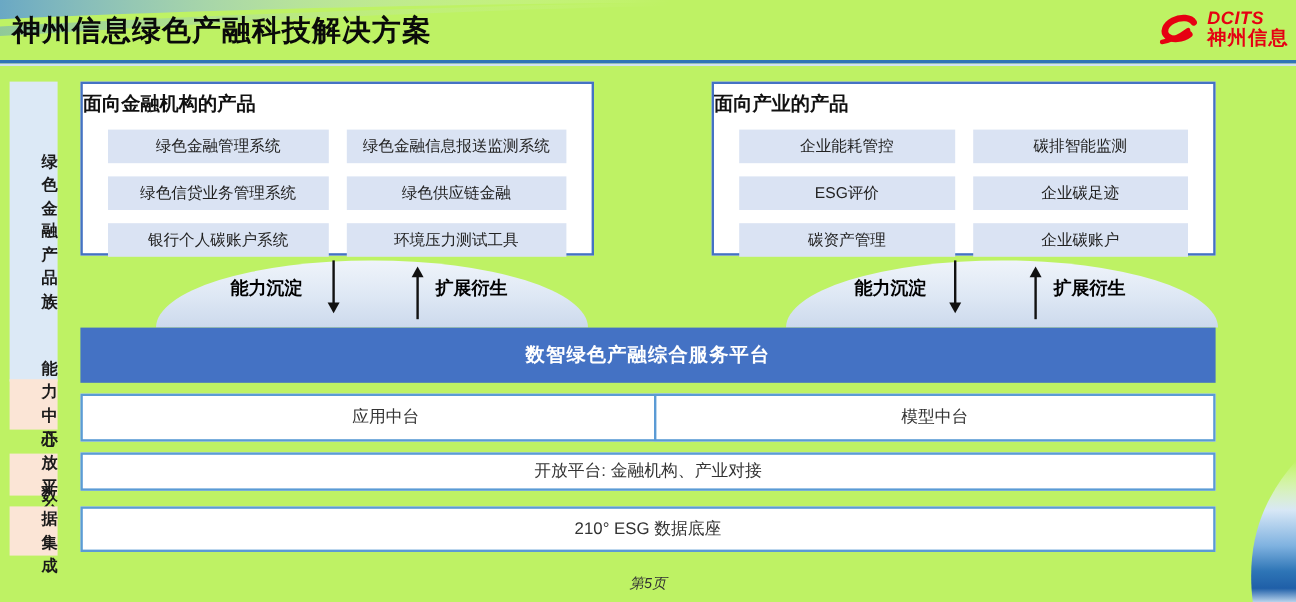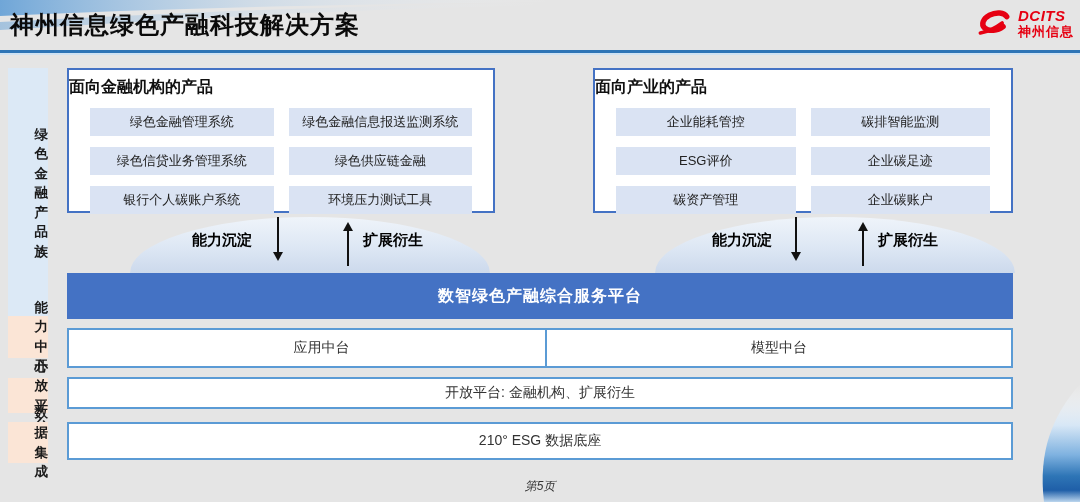--- a/index.html
+++ b/index.html
@@ -1,30 +1,30 @@
 <!DOCTYPE html>
 <html><head>
 <meta charset="utf-8">
 <style>
   * { margin:0; padding:0; box-sizing:border-box; }
   html,body { background:#fff; }
   body { font-family:"Liberation Sans","DejaVu Sans",sans-serif; }
-  .slide{ position:relative; width:1080px; height:502px; background:#e5e5e5; overflow:hidden; }
+  .slide{ position:relative; width:1080px; height:502px; background:#bef264; overflow:hidden; }
 
   
   .deco{ position:absolute; pointer-events:none; }
 
   
   .title{ position:absolute; left:10px; top:9px; font-size:24px; font-weight:bold; color:#0a0a0a; letter-spacing:1px; }
   .title-rule{ position:absolute; left:0; top:50px; width:1080px; height:3px; background:#2e75b6; }
   .title-rule-light{ position:absolute; left:0; top:53px; width:1080px; height:2px; background:#cfe2f3; }
   .logo{ position:absolute; right:6px; top:8px; display:flex; align-items:center; gap:4px; }
   .logo-text{ display:flex; flex-direction:column; line-height:1; }
   .logo-brand{ font-size:15px; font-weight:bold; font-style:italic; color:#e60012; letter-spacing:.5px; }
-  .logo-cn{ font-size:13px; font-weight:bold; color:#e60012; margin-top:2px; letter-spacing:1px; }
+  .logo-cn{ font-size:16px; font-weight:bold; color:#e60012; margin-top:2px; letter-spacing:1px; }
 
   
   .side-cell{ position:absolute; left:8px; width:40px; display:flex; align-items:center; justify-content:center;
               text-align:right; font-weight:bold; font-size:13.5px; color:#1a1a1a; line-height:1.45; white-space:pre-line;padding-left:24px; }
   .side-blue{ background:#dce9f6; }
   .side-peach{ background:#fbe5d6; }
 
   
   .pbox{ position:absolute; top:68px; height:145px; border:2px solid #4472c4; background:#fff; }
   .ptitle{ margin-top:7px; text-align:left; font-weight:bold; font-size:16px; color:#111; }
@@ -156,19 +156,19 @@
   <div class="flow-label" style="left:712px;">能力沉淀</div>
   <div class="arrow arrow-down" style="left:795px;"></div>
   <div class="arrow arrow-up" style="left:862px;"></div>
   <div class="flow-label" style="left:878px;">扩展衍生</div>
 
   <div class="platform-bar">数智绿色产融综合服务平台</div>
 
   <div class="row-box mid-left">应用中台</div>
   <div class="row-box mid-right">模型中台</div>
 
-  <div class="row-box open-row">开放平台: 金融机构、扩展衍生</div>
+  <div class="row-box open-row">开放平台: 金融机构、产业对接</div>
 
   <div class="row-box data-row">210° ESG 数据底座</div>
 
   <div class="footer-page">第5页</div>
 
 </div>
 
 </body></html>

